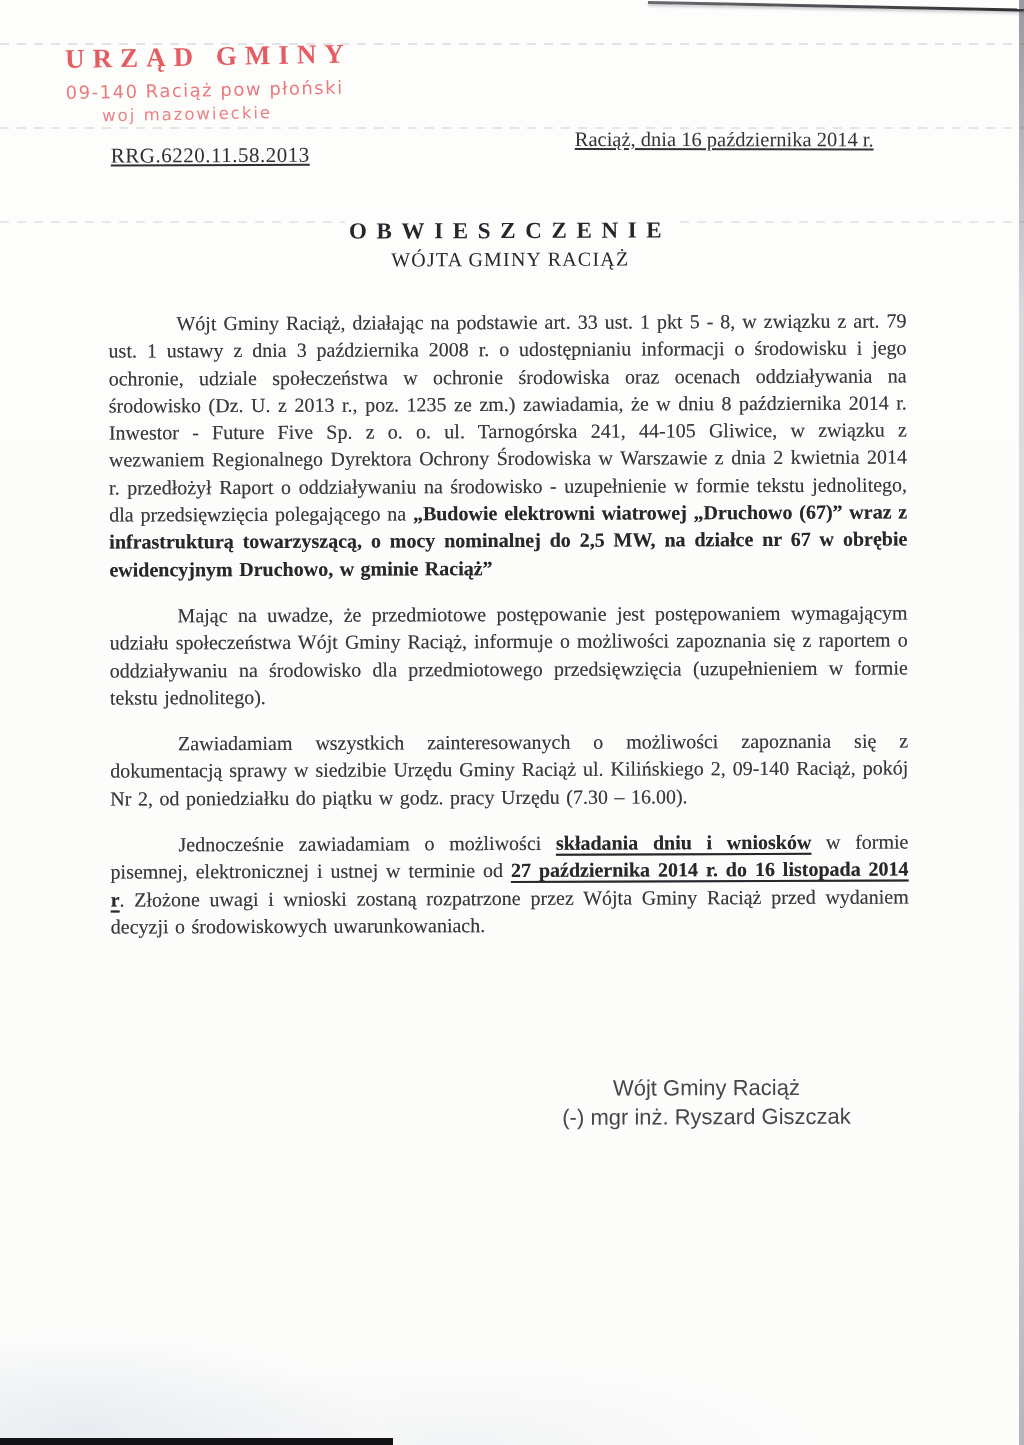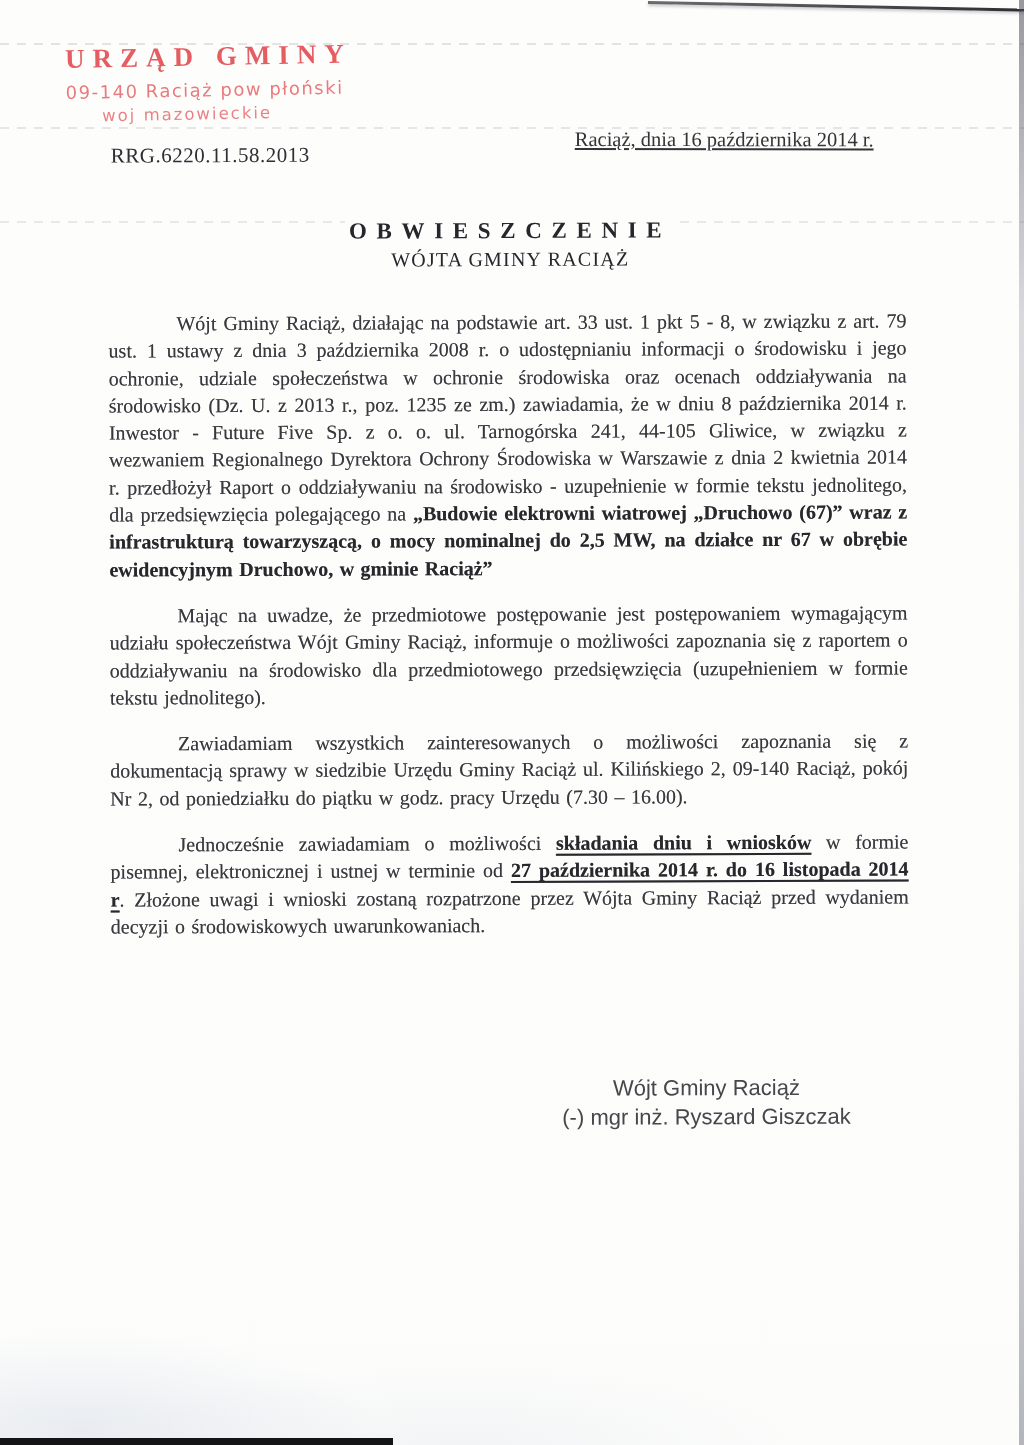--- a/index.html
+++ b/index.html
@@ -49,21 +49,21 @@
   #stamp-line-2 {
     font-family:"DejaVu Sans", sans-serif;
     font-size:18px; letter-spacing:1.5px; opacity:.72; margin-top:7px;
   }
   #stamp-line-3 {
     font-family:"DejaVu Sans", sans-serif;
     font-size:16.5px; letter-spacing:2px; opacity:.68; margin-top:4px; margin-left:36px;
   }
   #reference-number {
     position:absolute; left:113px; top:142px;
-    font-size:21px; color:#2e2e34; letter-spacing:.5px;
+    font-size:21px; color:#2e2e34; letter-spacing:.5px;text-decoration:underline;
   }
   #date-line {
     position:absolute; left:577px; top:129px;
     font-size:20.5px; color:#333338; transform:rotate(.3deg);text-decoration:underline;
   }
   #title-block { position:absolute; left:0; top:218px; width:1024px; text-align:center; color:#26262c; }
   #page-title  { font-size:23px; font-weight:700; letter-spacing:.42em; }
   #page-subtitle { font-size:20px; letter-spacing:.06em; margin-top:4px; }
   #doc-body {
     position:absolute; left:110px; top:309px; width:798px;

